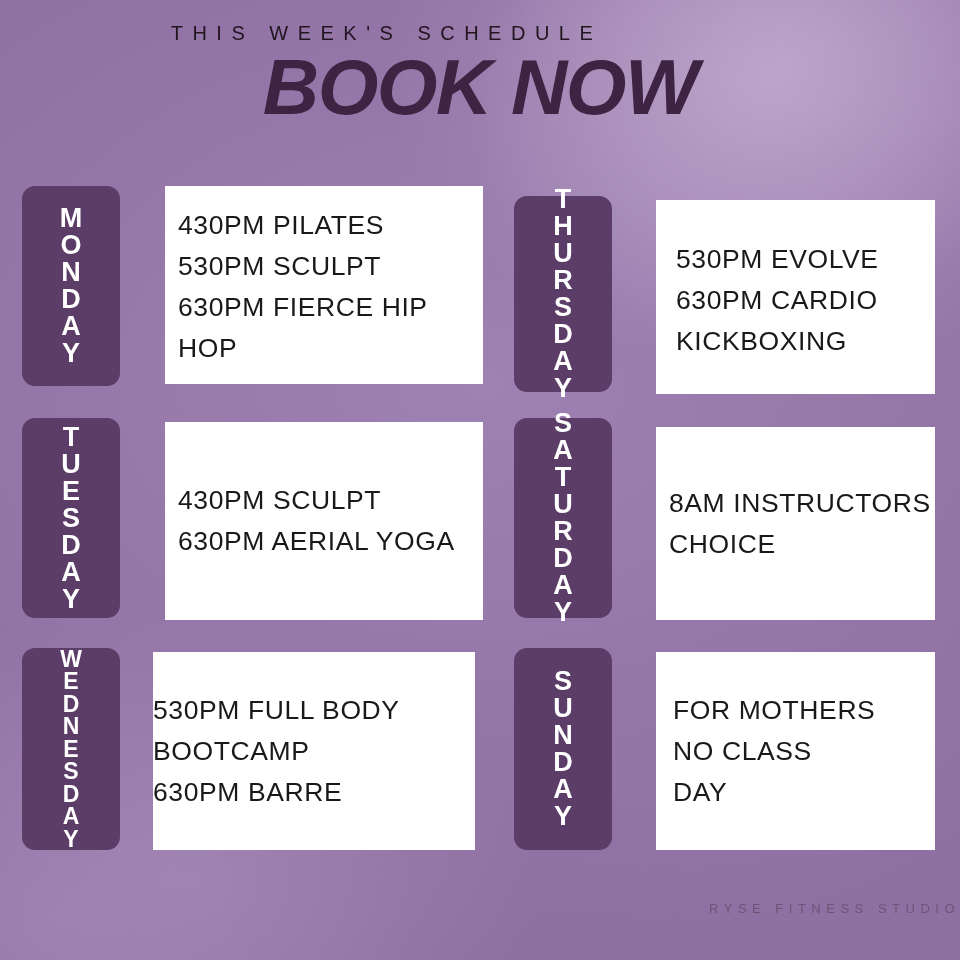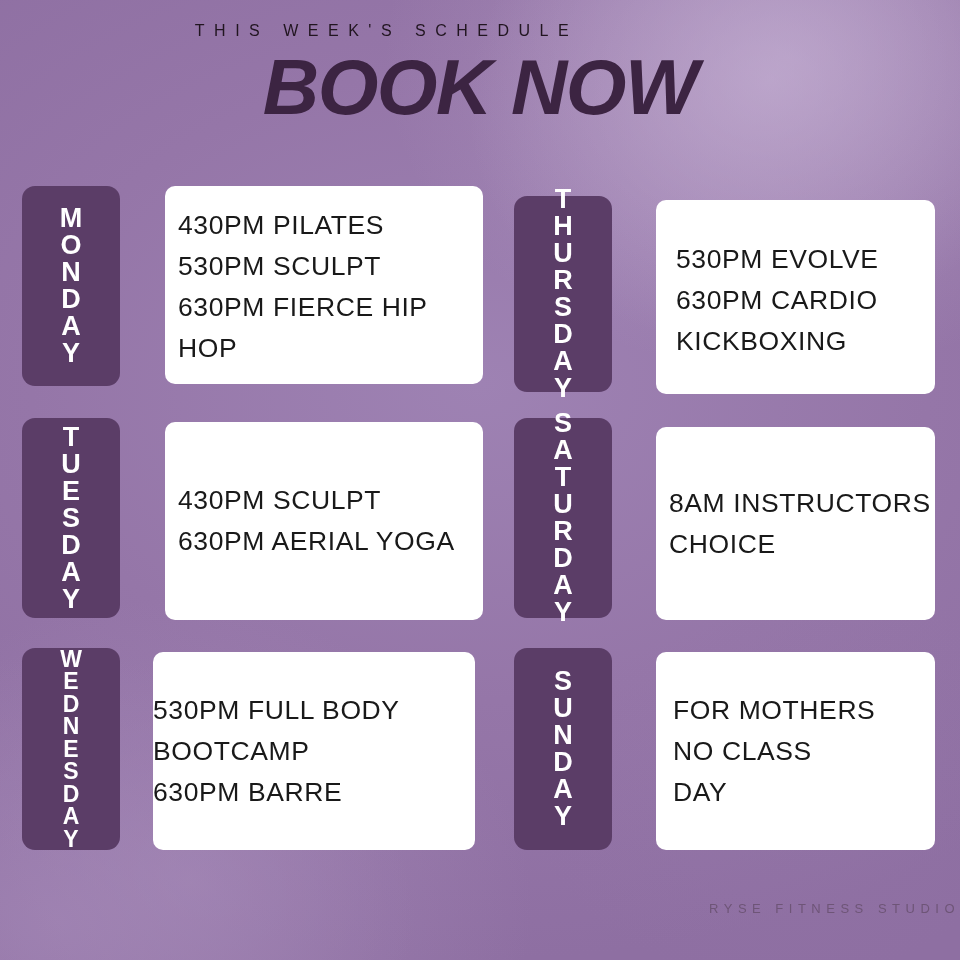--- a/index.html
+++ b/index.html
@@ -47,21 +47,21 @@
     background: radial-gradient(ellipse at center, rgba(150,120,170,0.30) 0%, rgba(150,120,170,0) 72%);
   }
 
   
   .kicker {
     position: absolute;
     top: 22px;
     left: 0;
     width: 773px;
     text-align: center;
-    font-size: 16px;
+    font-size: 20px;
     font-weight: 400;
     letter-spacing: 9.5px;
     color: #211520;
     white-space: nowrap;
   }
   .headline {
     position: absolute;
     top: 48px;
     left: 0;
     width: 960px;
@@ -105,21 +105,21 @@
   }
   .day-tab.tight .vstack {
     font-size: 23px;
     line-height: 22.5px;
   }
   .day-tab .vstack span { display: block; }
 
   .class-card {
     position: absolute;
     background: #FFFFFF;
-    border-radius: 10px;
+    border-radius: 0;
     box-sizing: border-box;
     display: flex;
     flex-direction: column;
     justify-content: center;
     overflow: hidden;
   }
   .class-card .lines {
     font-size: 26.5px;
     line-height: 41px;
     letter-spacing: 0.6px;

